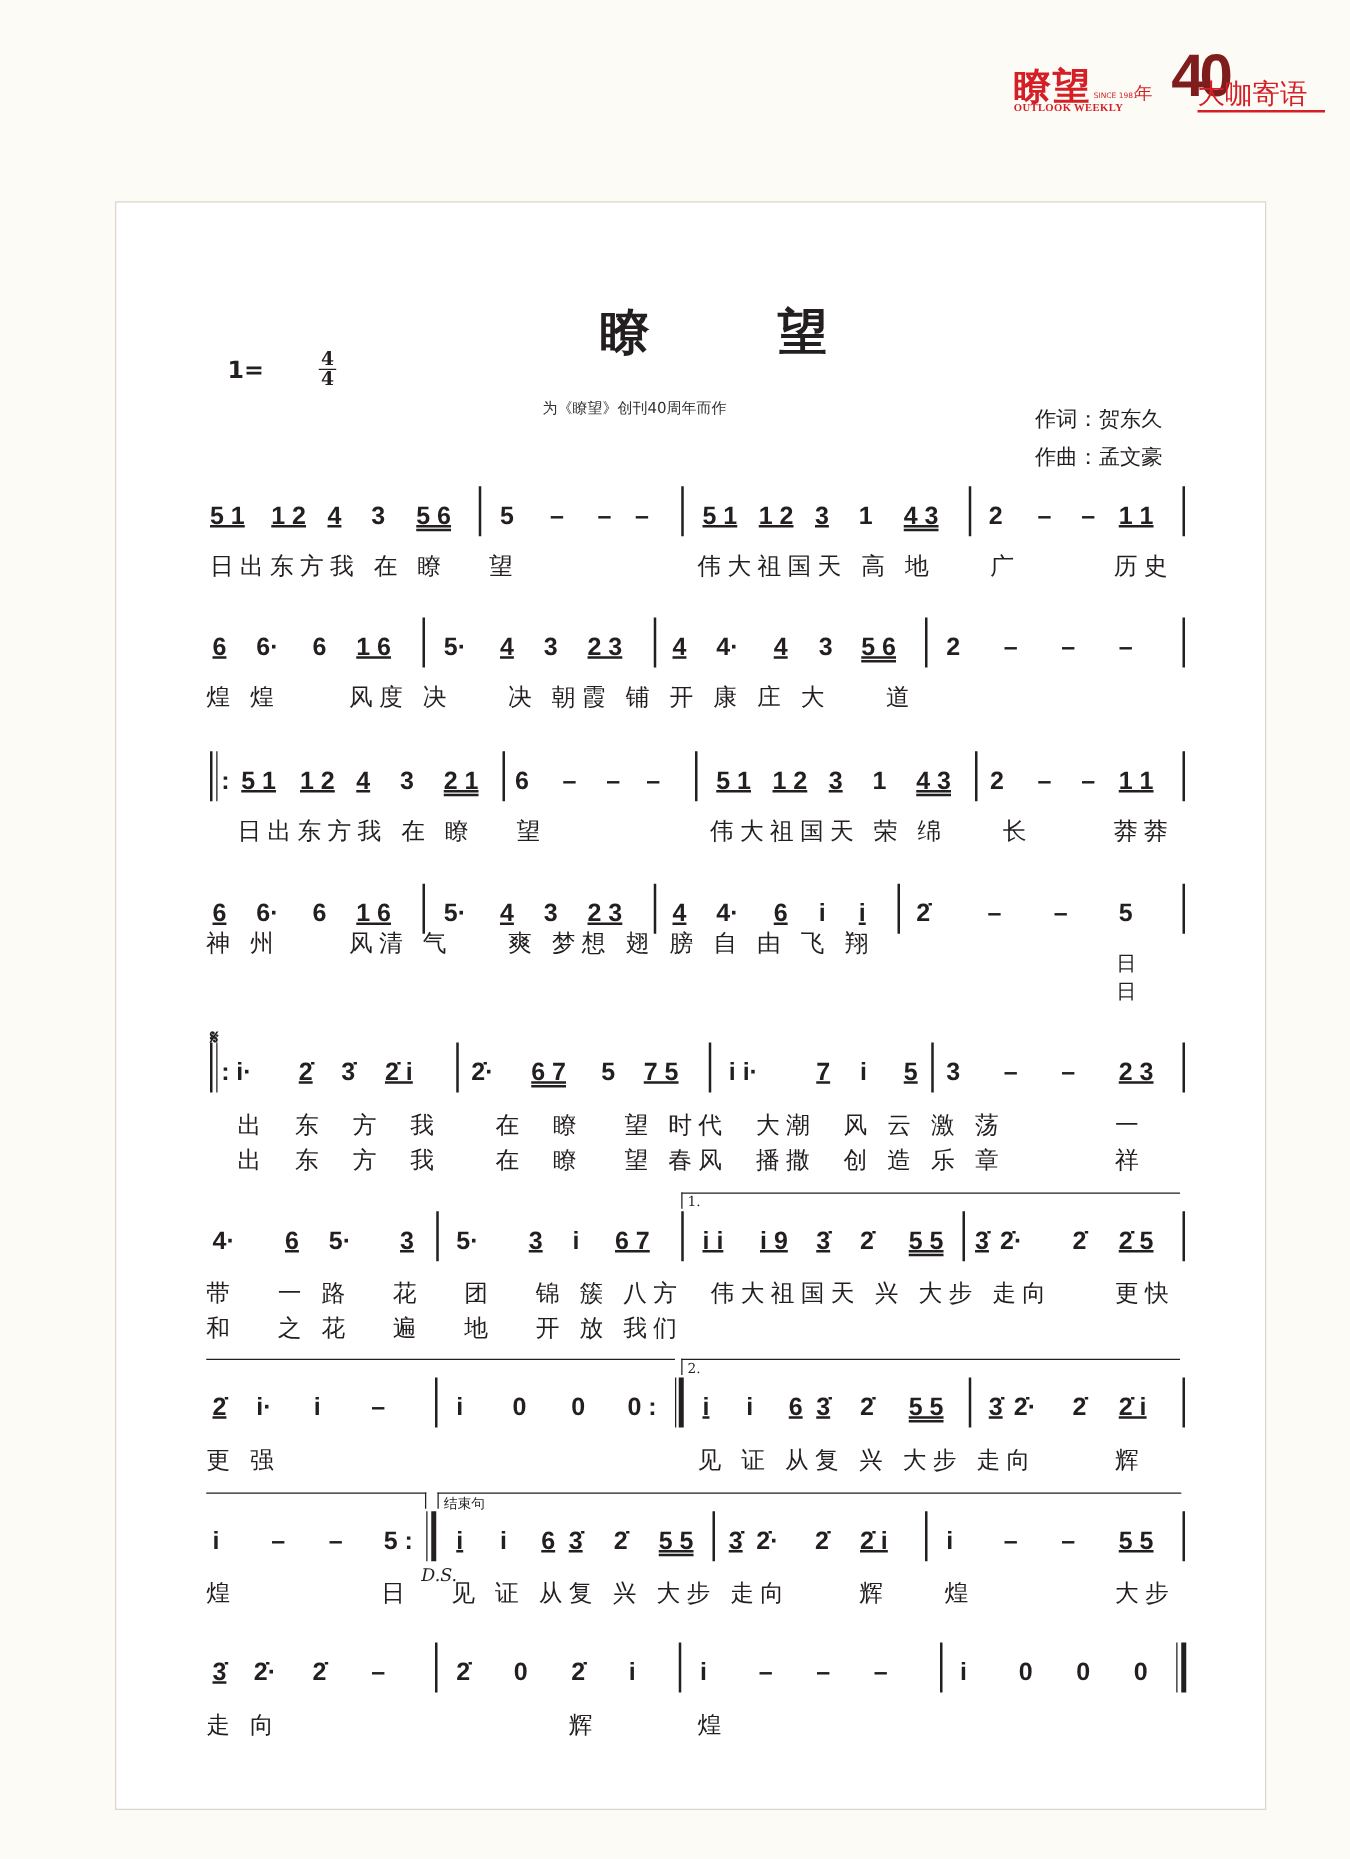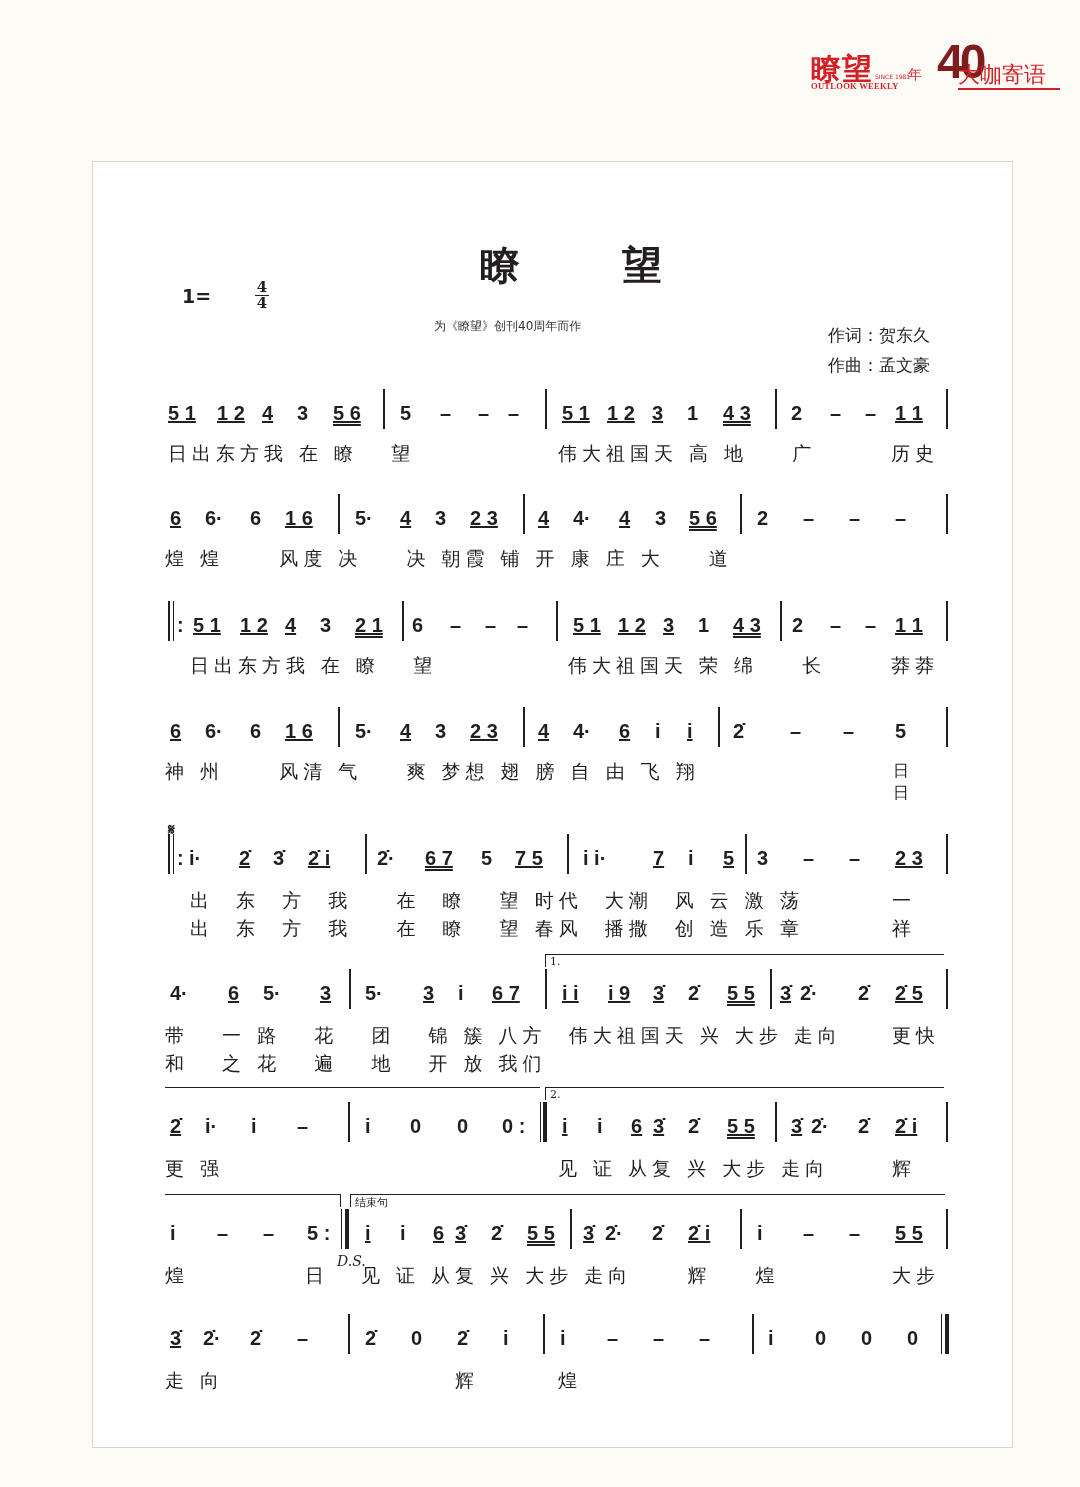--- a/index.html
+++ b/index.html
@@ -160,21 +160,21 @@
     <span class="n" style="left:454px;text-decoration:underline">6</span>
     <span class="n" style="left:490px">i</span>
     <span class="n" style="left:522px;text-decoration:underline">i</span>
     <span class="bar" style="left:553px"></span>
     <span class="n" style="left:568px">2̇</span>
     <span class="n" style="left:625px">–</span>
     <span class="n" style="left:678px">–</span>
     <span class="n" style="left:730px">5</span>
     <span class="bar" style="left:781px"></span>
   </div>
-  <div class="lyric" style="left:0;top:44px">神 州     风清 气    爽 梦想 翅 膀 自 由 飞 翔</div>
+  <div class="lyric" style="left:0;top:28px">神 州     风清 气    爽 梦想 翅 膀 自 由 飞 翔</div>
   <div class="lyric" style="left:728px;top:44px;font-size:16px">日</div>
   <div class="lyric" style="left:728px;top:66px;font-size:16px">日</div>
 </div>
 
 <div class="row" style="top:840px">
   <span class="n" style="left:3px;top:-28px;font-size:16px;font-family:'DejaVu Serif',serif">𝄋</span>
   <div class="notes">
     <span class="bar" style="left:3px"></span>
     <span class="bar" style="left:8px;width:1px"></span>
     <span class="n" style="left:12px">:</span>

